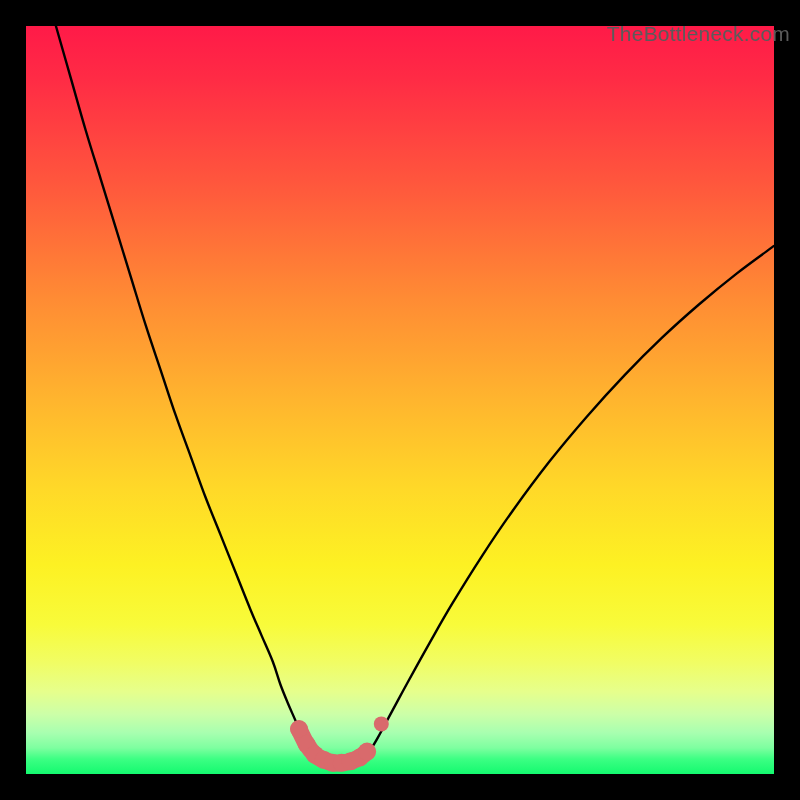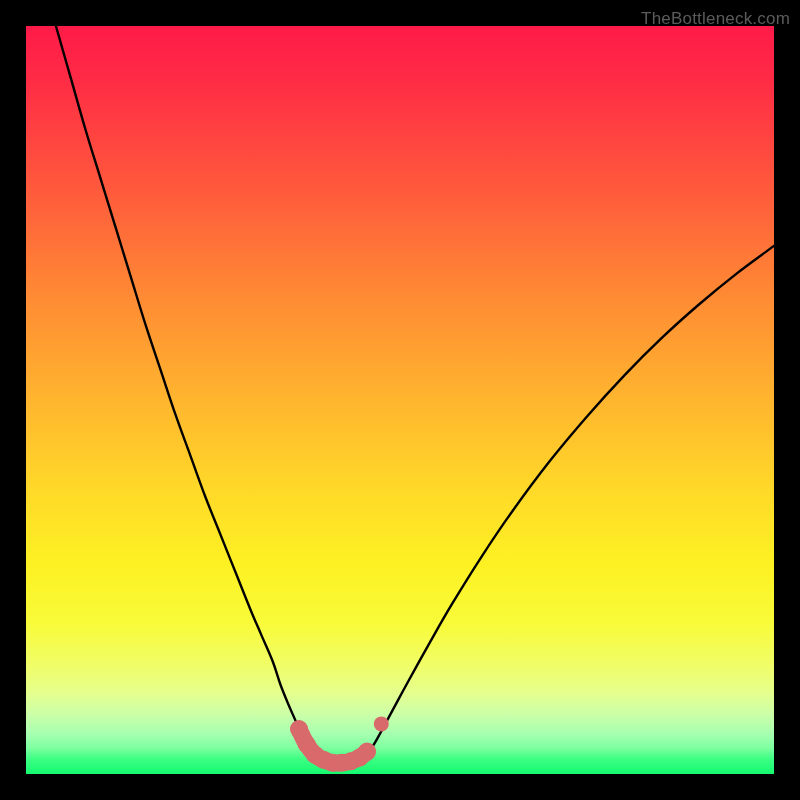--- a/index.html
+++ b/index.html
@@ -38,24 +38,24 @@
       #e6ff8c 89%,
       #ccffa8 92%,
       #a8ffb0 94.5%,
       #7effa0 96.5%,
       #3cff83 98%,
       #14f96f 100%
     );
   }
   .watermark {
     position: absolute;
-    top: 9px;
+    top: 22px;
     right: 10px;
     color: #5b5b5b;
-    font-size: 17px;
+    font-size: 21px;
     letter-spacing: 0.2px;
     font-weight: 400;
   }
   svg.curves {
     position: absolute;
     left: 0;
     top: 0;
     width: 748px;
     height: 748px;
     overflow: visible;

